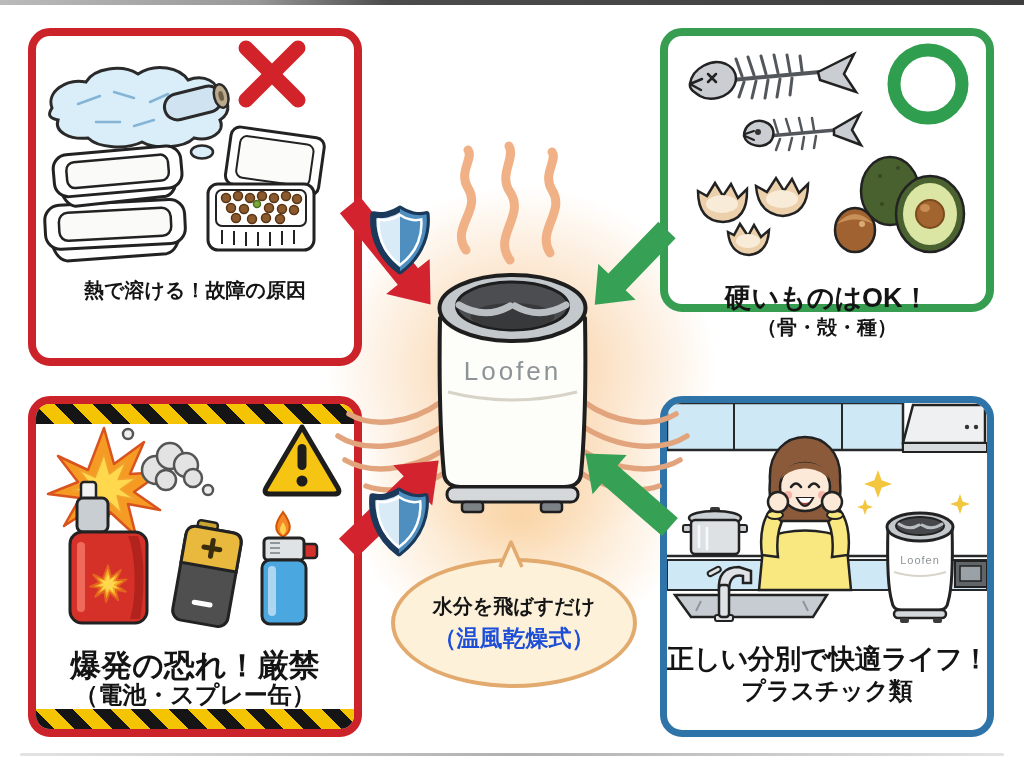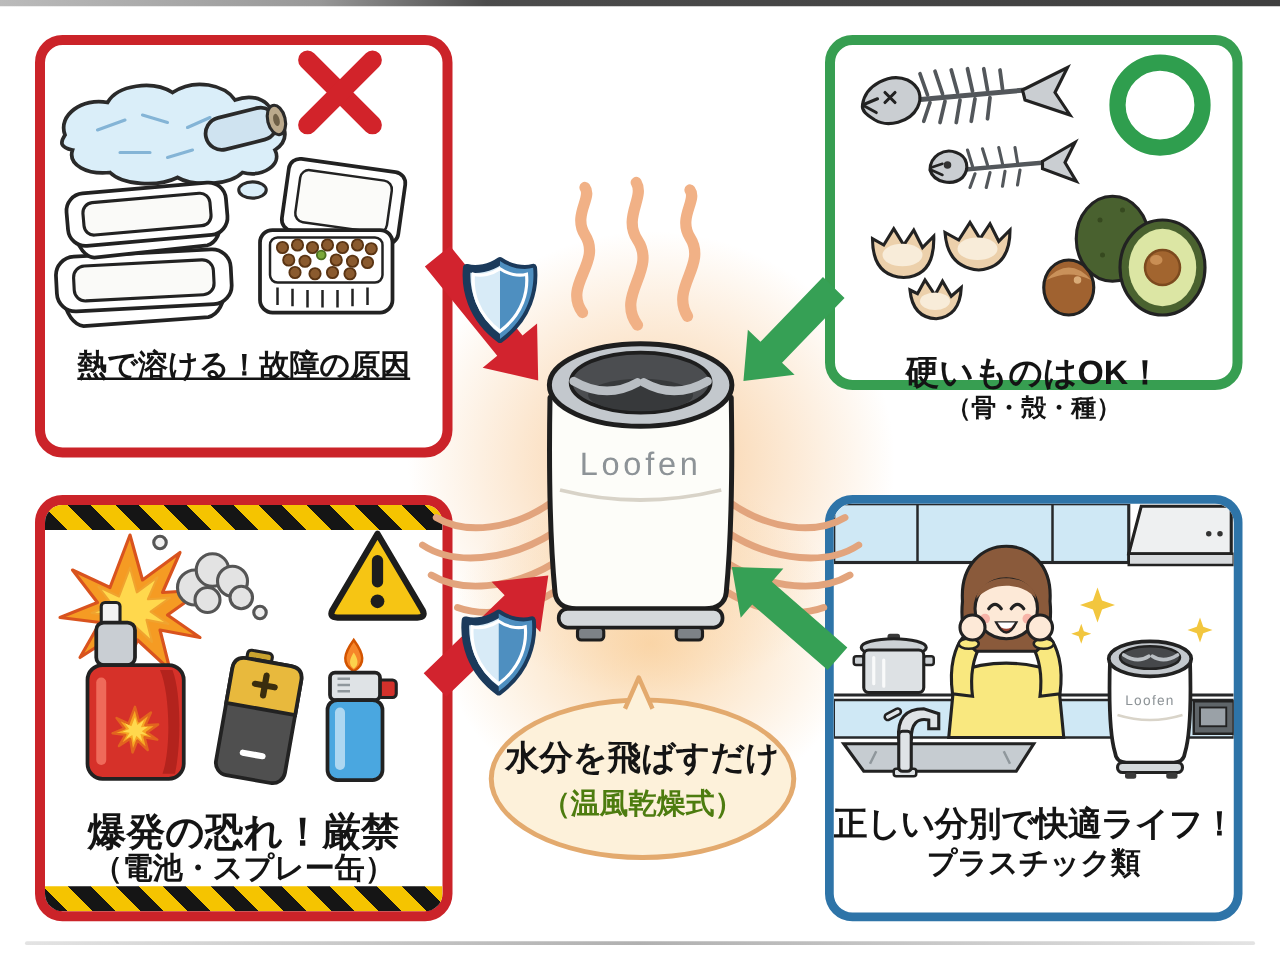--- a/index.html
+++ b/index.html
@@ -20,33 +20,33 @@
   .panel-no1{left:28px;top:28px;width:334px;height:338px;border:8px solid #cb2329;}
   .panel-ok {left:660px;top:28px;width:334px;height:284px;border:8px solid #379e51;}
   .panel-no2{left:28px;top:396px;width:334px;height:341px;border:8px solid #cb2329;overflow:hidden;}
   .panel-life{left:660px;top:396px;width:334px;height:341px;border:7px solid #2e74a8;overflow:hidden;}
   .panel svg.art{position:absolute;left:0;top:0;}
   .hazard{position:absolute;left:0;width:100%;height:20px;
     background:repeating-linear-gradient(45deg,#151515 0 13px,#f5c400 13px 27px);}
   .hazard.top{top:0;}
   .hazard.bot{bottom:0;}
   .cap{position:absolute;left:0;width:100%;text-align:center;color:#141414;font-weight:800;line-height:1.15;white-space:nowrap;}
-  .cap1-no1{top:243px;font-size:24px;text-decoration:underline;}
+  .cap1-no1{top:243px;font-size:20px;}
   .cap2-no1{top:277px;font-size:23px;}
   .cap1-ok{top:247px;font-size:27px;}
   .cap2-ok{top:280px;font-size:20px;}
   .cap1-no2{top:244px;font-size:31px;}
   .cap2-no2{top:277px;font-size:24px;}
   .cap1-life{top:241px;font-size:27px;letter-spacing:-.5px;}
   .cap2-life{top:274px;font-size:24px;}
   .bubble{position:absolute;left:391px;top:558px;width:246px;height:130px;border-radius:50%;
     background:#fdf1da;border:4px solid #e3aa6e;box-sizing:border-box;
     display:flex;flex-direction:column;align-items:center;justify-content:center;z-index:5;}
-  .bubble .b1{font-size:27px;font-weight:800;color:#141414;white-space:nowrap;}
-  .bubble .b2{font-size:23px;font-weight:800;color:#4d7c0f;white-space:nowrap;margin-top:3px;}
+  .bubble .b1{font-size:20px;font-weight:800;color:#141414;white-space:nowrap;}
+  .bubble .b2{font-size:23px;font-weight:800;color:#1d4ed8;white-space:nowrap;margin-top:3px;}
   .pointer{position:absolute;left:496px;top:539px;z-index:6;}
   .overlay{position:absolute;left:0;top:0;z-index:4;pointer-events:none;}
 </style>
 </head>
 <body>
 
 <div class="stage">
 
   <div class="topbar"></div>
   <div class="bottomline"></div>

